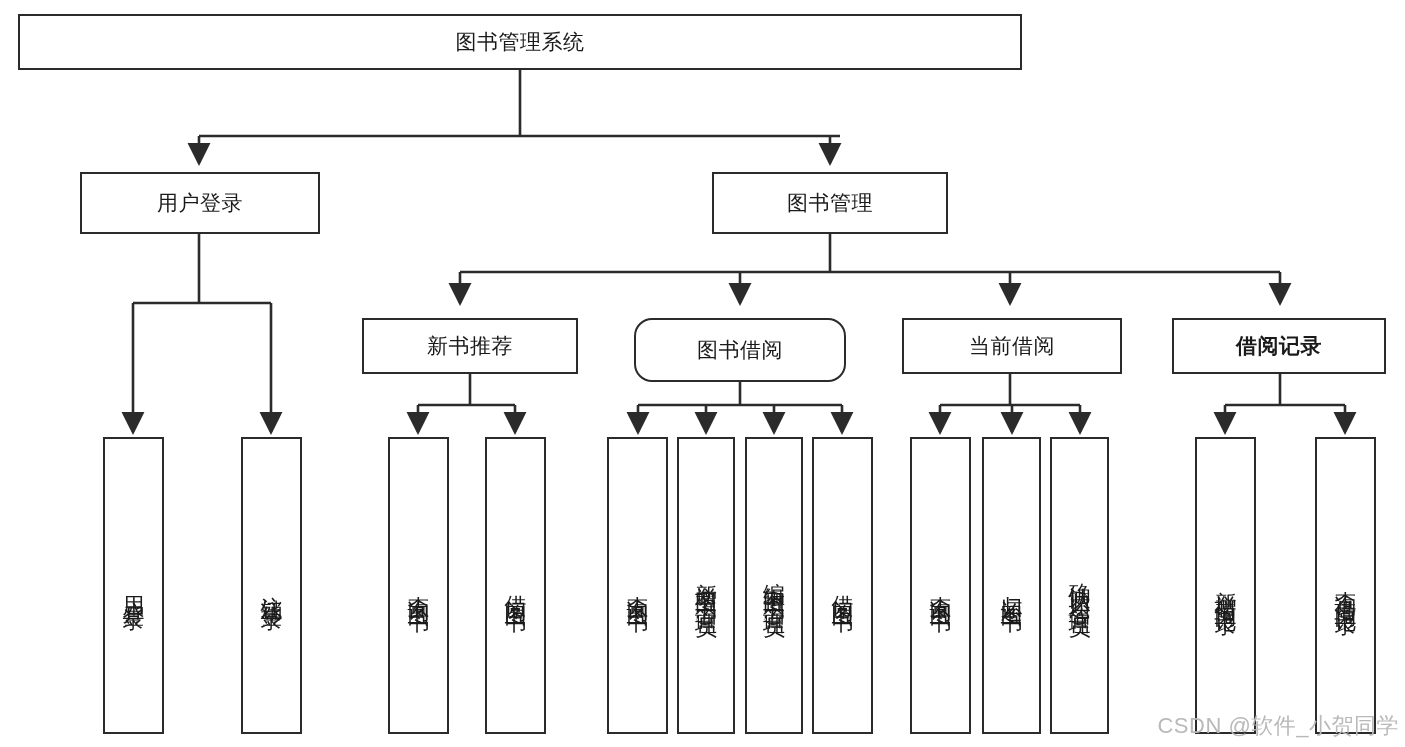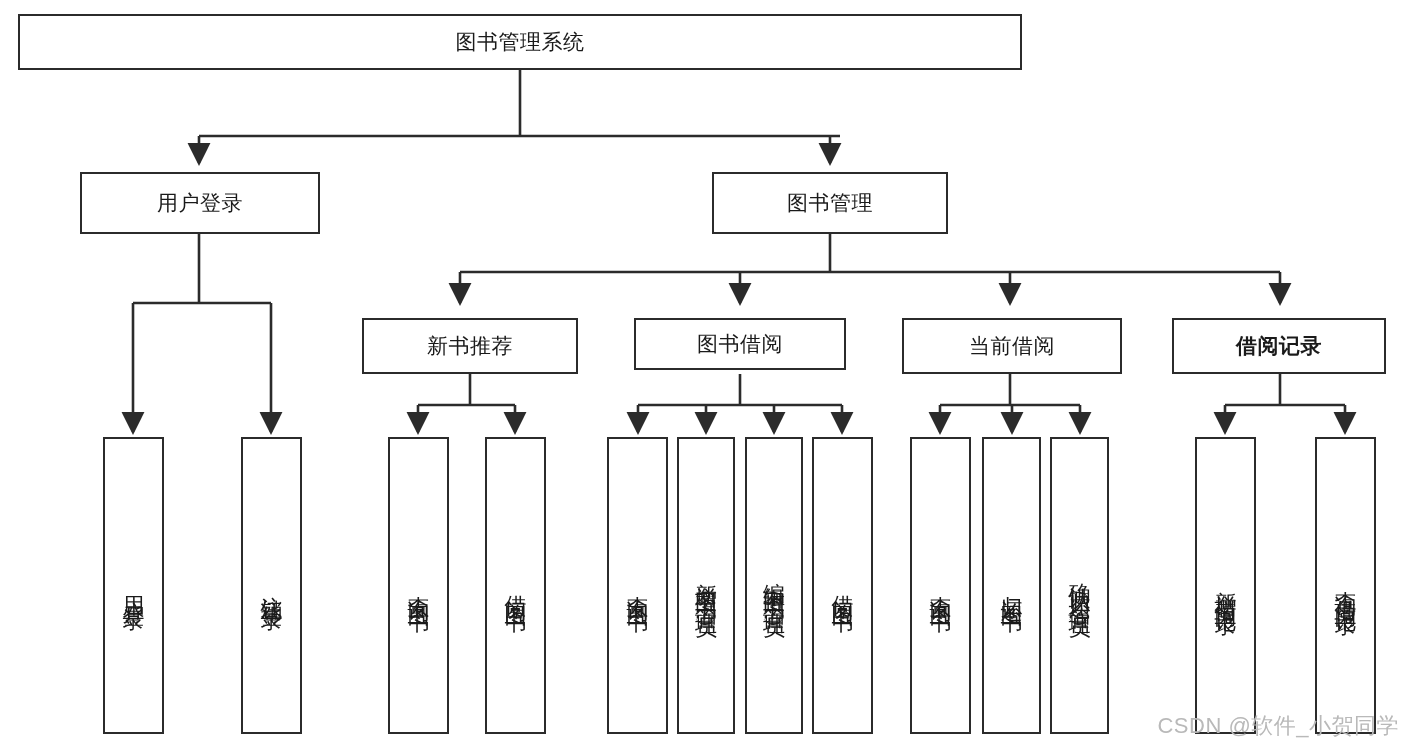--- a/index.html
+++ b/index.html
@@ -129,21 +129,21 @@
   <div class="node" style="left:80px; top:172px; width:240px; height:62px;">
     <span class="label">用户登录</span>
   </div>
   <div class="node" style="left:362px; top:318px; width:216px; height:56px;">
     <span class="label">新书推荐</span>
   </div>
 
   <div class="node" style="left:712px; top:172px; width:236px; height:62px;">
     <span class="label">图书管理</span>
   </div>
-  <div class="node" style="left:634px; top:318px; width:212px; height:52px;">
+  <div class="node" style="left:634px; top:318px; width:212px; height:64px;border-radius:18px;">
     <span class="label">图书借阅</span>
   </div>
   <div class="node" style="left:902px; top:318px; width:220px; height:56px;">
     <span class="label">当前借阅</span>
   </div>
   <div class="node" style="left:1172px; top:318px; width:214px; height:56px;font-weight:bold;">
     <span class="label">借阅记录</span>
   </div>
 
   <div class="node vertical" style="left:103px; top:437px; width:61px; height:297px;">

